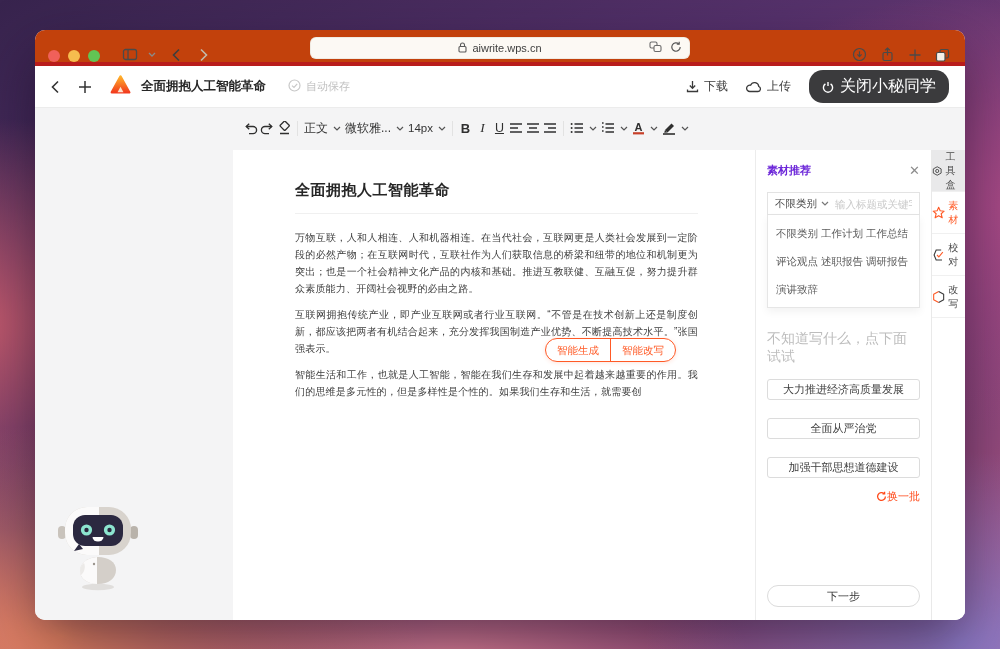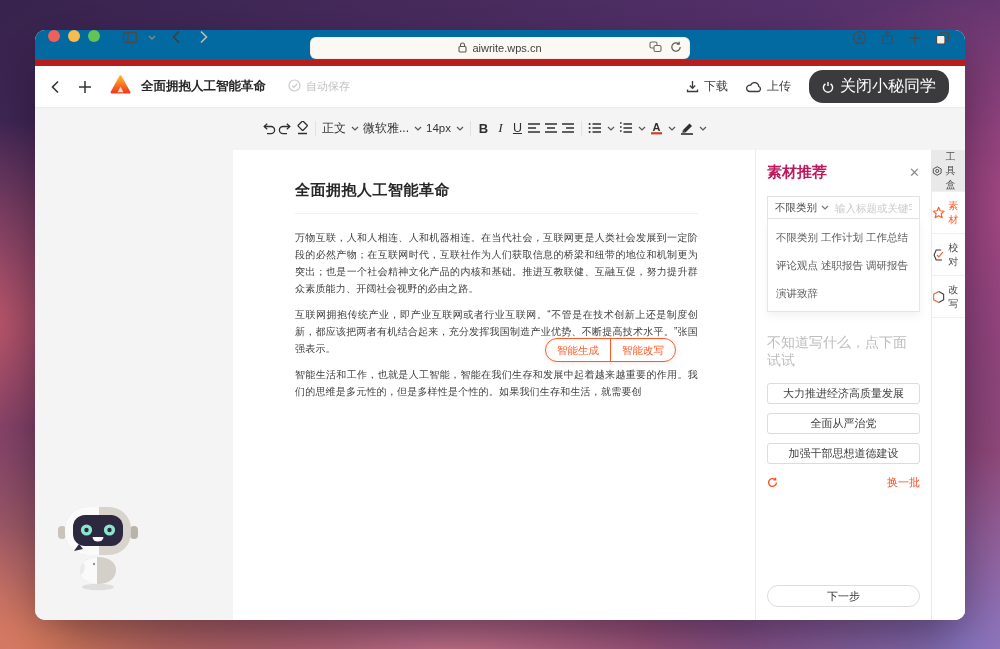--- a/index.html
+++ b/index.html
@@ -19,22 +19,22 @@
       linear-gradient(150deg, #38244e 0%, #55316b 38%, #7e3f7a 65%, #a75580 100%);
   }
   .window {
     position:absolute; left:35px; top:30px; width:930px; height:590px;
     border-radius:10px; overflow:hidden; background:#fff;
     box-shadow:0 24px 55px rgba(20,8,30,.5);
     display:flex; flex-direction:column;
   }
   
   .chrome {
-    flex:0 0 36px; background:#0369a1; border-bottom:6px solid #b91c1c;
-    display:flex; align-items:flex-start; padding:0 13px; position:relative;
+    flex:0 0 36px; background:#c2410c; border-bottom:4px solid #b91c1c;
+    display:flex; align-items:flex-end; padding:0 13px; position:relative;
   }
   .dots { display:flex; gap:8px; }
   .dot { width:12px; height:12px; border-radius:50%; }
   .dot.r{background:#f0605a;} .dot.y{background:#f6bd4e;} .dot.g{background:#62c454;}
   .chrome-ic { display:flex; align-items:center; color:#4a4a4a; }
   .chrome-left-icons { display:flex; align-items:center; gap:10px; margin-left:22px; }
   .nav-gap { margin-left:16px; display:flex; gap:18px; align-items:center; }
   .url-bar {
     position:absolute; left:275px; top:7px; width:380px; height:22px;
     background:#fcf9f4; border-radius:6px; box-shadow:inset 0 0 0 1px rgba(100,80,40,.08);
@@ -55,21 +55,21 @@
   .appbar-right { margin-left:auto; display:flex; align-items:center; gap:18px; }
   .abtn { display:flex; align-items:center; gap:5px; font-size:12px; color:#3a3a3a; cursor:pointer; }
   .power-pill {
     display:flex; align-items:center; gap:6px;
     background:#3b3b3d; color:#fff; font-size:16px;
     border-radius:14px; padding:6px 13px; cursor:pointer;
   }
   
   .content { flex:1; position:relative; background:#f4f4f5; }
   .edit-toolbar {
-    position:absolute; left:225px; top:7px; height:26px;
+    position:absolute; left:207px; top:7px; height:26px;
     display:flex; align-items:center; color:#2f2f2f;
   }
   .ebtn { display:flex; align-items:center; justify-content:center; min-width:17px; height:20px; cursor:pointer; }
   .edrop { display:flex; align-items:center; gap:5px; font-size:12px; color:#333; cursor:pointer; padding:0 2px; }
   .edrop.small { font-size:11.5px; }
   .vsep { width:1px; height:15px; background:#e2e2e2; margin:0 4px; }
   .fmt-b { font-weight:800; font-size:13px; }
   .fmt-i { font-style:italic; font-family:"Liberation Serif",serif; font-size:13.5px; }
   .fmt-u { font-size:12.5px; text-decoration:underline; }
   
@@ -85,45 +85,45 @@
     box-shadow:0 1px 4px rgba(255,90,38,.15);
   }
   .ai-pill .seg { padding:0 11px; font-size:10.5px; color:#ff5a26; line-height:22px; cursor:pointer; white-space:nowrap;text-align:center; }
   .ai-pill .div { width:1px; align-self:stretch; background:#ff5a26; }
   
   .panel {
     position:absolute; left:720px; top:42px; width:176px; bottom:0;
     background:#fff; border-left:1px solid #ececec; padding:0 11px;
   }
   .panel-head { margin-top:13px; display:flex; justify-content:space-between; align-items:center; }
-  .panel-title { font-size:15px; font-weight:700; color:#be185d; }
+  .panel-title { font-size:11px; font-weight:700; color:#6d28d9; }
   .panel-close { font-size:13px; color:#8c8c8c; cursor:pointer; line-height:1; }
   .searchbox {
     margin-top:14px; height:23px; border:1px solid #e3e3e3;
     display:flex; align-items:center; padding:0 7px; gap:6px; background:#fff;
   }
   .cat-select { display:flex; align-items:center; gap:4px; font-size:10.5px; color:#4a4a4a; cursor:pointer; white-space:nowrap; }
   .ph-input { border:none; outline:none; flex:1; min-width:0; font-size:10.5px; color:#555;
     font-family:"Liberation Sans","DejaVu Sans",sans-serif; }
   .ph-input::placeholder { color:#c9c9c9; }
   .cat-dropdown {
     border:1px solid #e6e6e6; border-top:none; background:#fff;
     box-shadow:0 4px 8px rgba(0,0,0,.05);
     padding:12px 8px 10px; display:grid; grid-template-columns:repeat(3,1fr);
     row-gap:14px; font-size:10.5px; color:#5c5c5c;
   }
   .cat-item { cursor:pointer; white-space:nowrap; }
   .hint { margin-top:22px; font-size:14px; color:#bdbdbd; }
   .sug-btn {
-    margin-top:9px; height:21px; border:1px solid #dcdcdc; border-radius:3px;
+    margin-top:18px; height:21px; border:1px solid #dcdcdc; border-radius:3px;
     display:flex; align-items:center; justify-content:center;
     font-size:11px; color:#404040; background:#fff; cursor:pointer; white-space:nowrap;
   }
   .sug-btn.first { margin-top:13px; }
-  .refresh-row { margin-top:11px; display:flex; justify-content:space-between; align-items:center; gap:0;
+  .refresh-row { margin-top:11px; display:flex; justify-content:flex-end; align-items:center; gap:0;
     font-size:11px; color:#ff4a1a; cursor:pointer; }
   .next-btn {
     position:absolute; left:11px; right:11px; bottom:13px; height:22px;
     border:1px solid #dcdcdc; border-radius:11px; background:#fff;
     display:flex; align-items:center; justify-content:center;
     font-size:11px; color:#333; cursor:pointer;
   }
   
   .tabstrip { position:absolute; left:896px; top:42px; width:34px; bottom:0; background:#fff; border-left:1px solid #e9e9e9; }
   .vtab {

